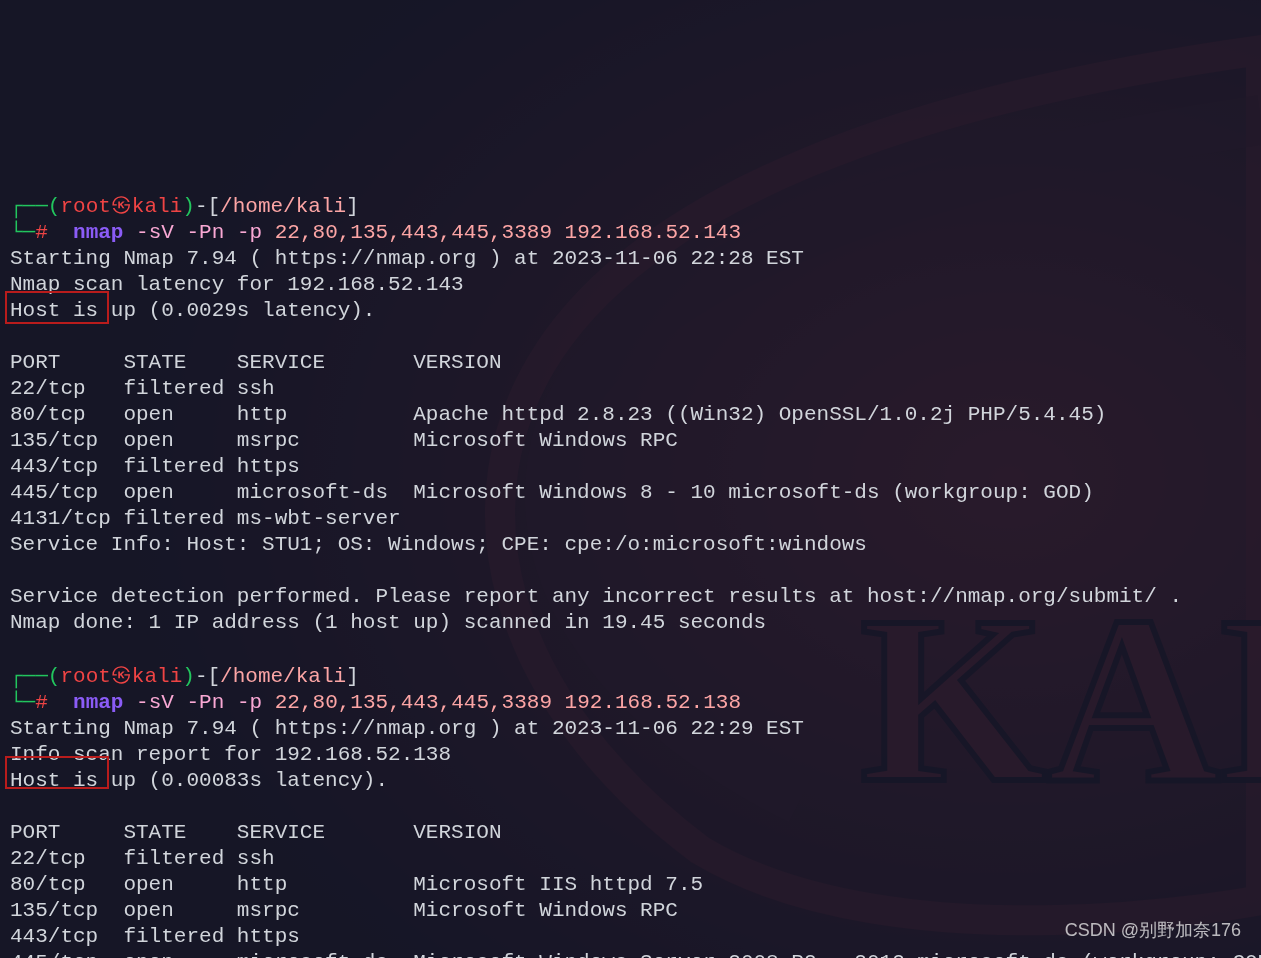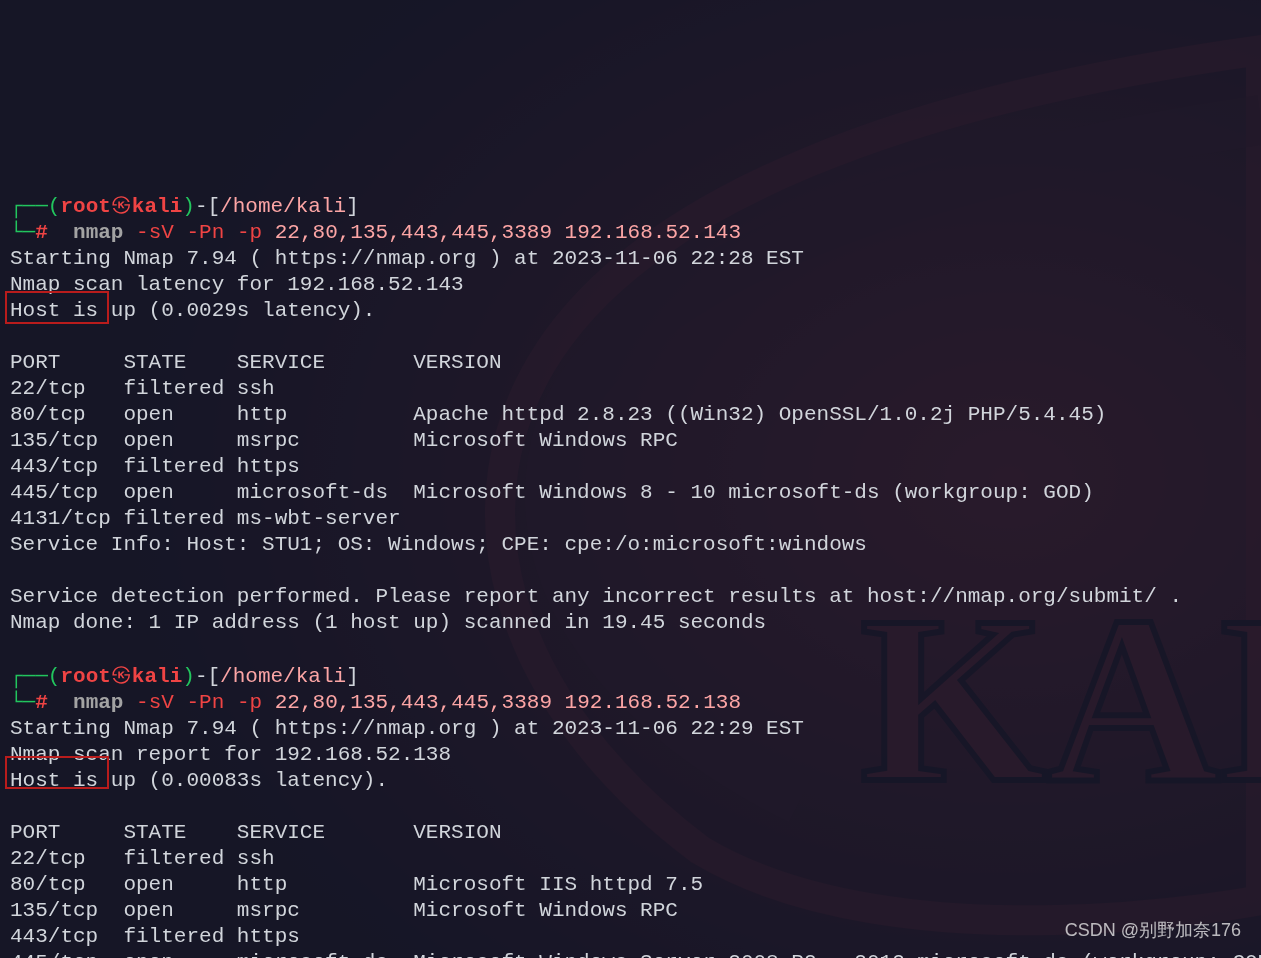--- a/index.html
+++ b/index.html
@@ -26,25 +26,25 @@
     position: absolute;
     inset: 0;
     z-index: 0;
     opacity: 0.15;
     pointer-events: none;
   }
   .content {
     position: relative;
     z-index: 1;
   }
-  .red    { color: #ef4444; font-weight: bold; }
-  .cyan   { color: #ef4444; }
+  .red    { color: #ef4444; font-weight: normal; }
+  .cyan   { color: #f9a8d4; }
   .white  { color: #fca5a5; }
   .gray   { color: #d1d5db; }
-  .bluebold { color: #a3a3a3; font-weight: bold; }
+  .bluebold { color: #8b5cf6; font-weight: bold; }
   .paren { color: #22c55e; }
   .box1, .box2 {
     position: absolute;
     border: 2px solid #b91c1c;
     background: transparent;
     z-index: 2;
     pointer-events: none;
   }
   .box1 { left: 5px; top: 291px; width: 100px; height: 29px; }
   .box2 { left: 5px; top: 756px; width: 100px; height: 29px; }
@@ -99,21 +99,21 @@
 <span class="gray">445/tcp  open     microsoft-ds  Microsoft Windows 8 - 10 microsoft-ds (workgroup: GOD)</span>
 <span class="gray">4131/tcp filtered ms-wbt-server</span>
 <span class="gray">Service Info: Host: STU1; OS: Windows; CPE: cpe:/o:microsoft:windows</span>
 
 <span class="gray">Service detection performed. Please report any incorrect results at host://nmap.org/submit/ .</span>
 <span class="gray">Nmap done: 1 IP address (1 host up) scanned in 19.45 seconds</span>
 
 <span><span class="paren">┌──(</span><span class="red">root</span><span class="skull">㉿</span><span class="red">kali</span><span class="paren">)</span><span class="gray">-[</span><span class="white">/home/kali</span><span class="gray">]</span></span>
 <span><span class="paren">└─</span><span class="red">#</span>  <span class="bluebold">nmap</span> <span class="cyan">-sV</span> <span class="cyan">-Pn</span> <span class="cyan">-p</span> <span class="white">22,80,135,443,445,3389 192.168.52.138</span></span>
 <span class="gray">Starting Nmap 7.94 ( https://nmap.org ) at 2023-11-06 22:29 EST</span>
-<span class="gray">Nmap scan report for 192.168.52.138</span>
+<span class="gray">Info scan report for 192.168.52.138</span>
 <span class="gray">Host is up (0.00083s latency).</span>
 
 <span class="gray">PORT     STATE    SERVICE       VERSION</span>
 <span class="gray">22/tcp   filtered ssh</span>
 <span class="gray">80/tcp   open     http          Microsoft IIS httpd 7.5</span>
 <span class="gray">135/tcp  open     msrpc         Microsoft Windows RPC</span>
 <span class="gray">443/tcp  filtered https</span>
 <span class="gray">445/tcp  open     microsoft-ds  Microsoft Windows Server 2008 R2 - 2012 microsoft-ds (workgroup: GOD)</span>
 
 

